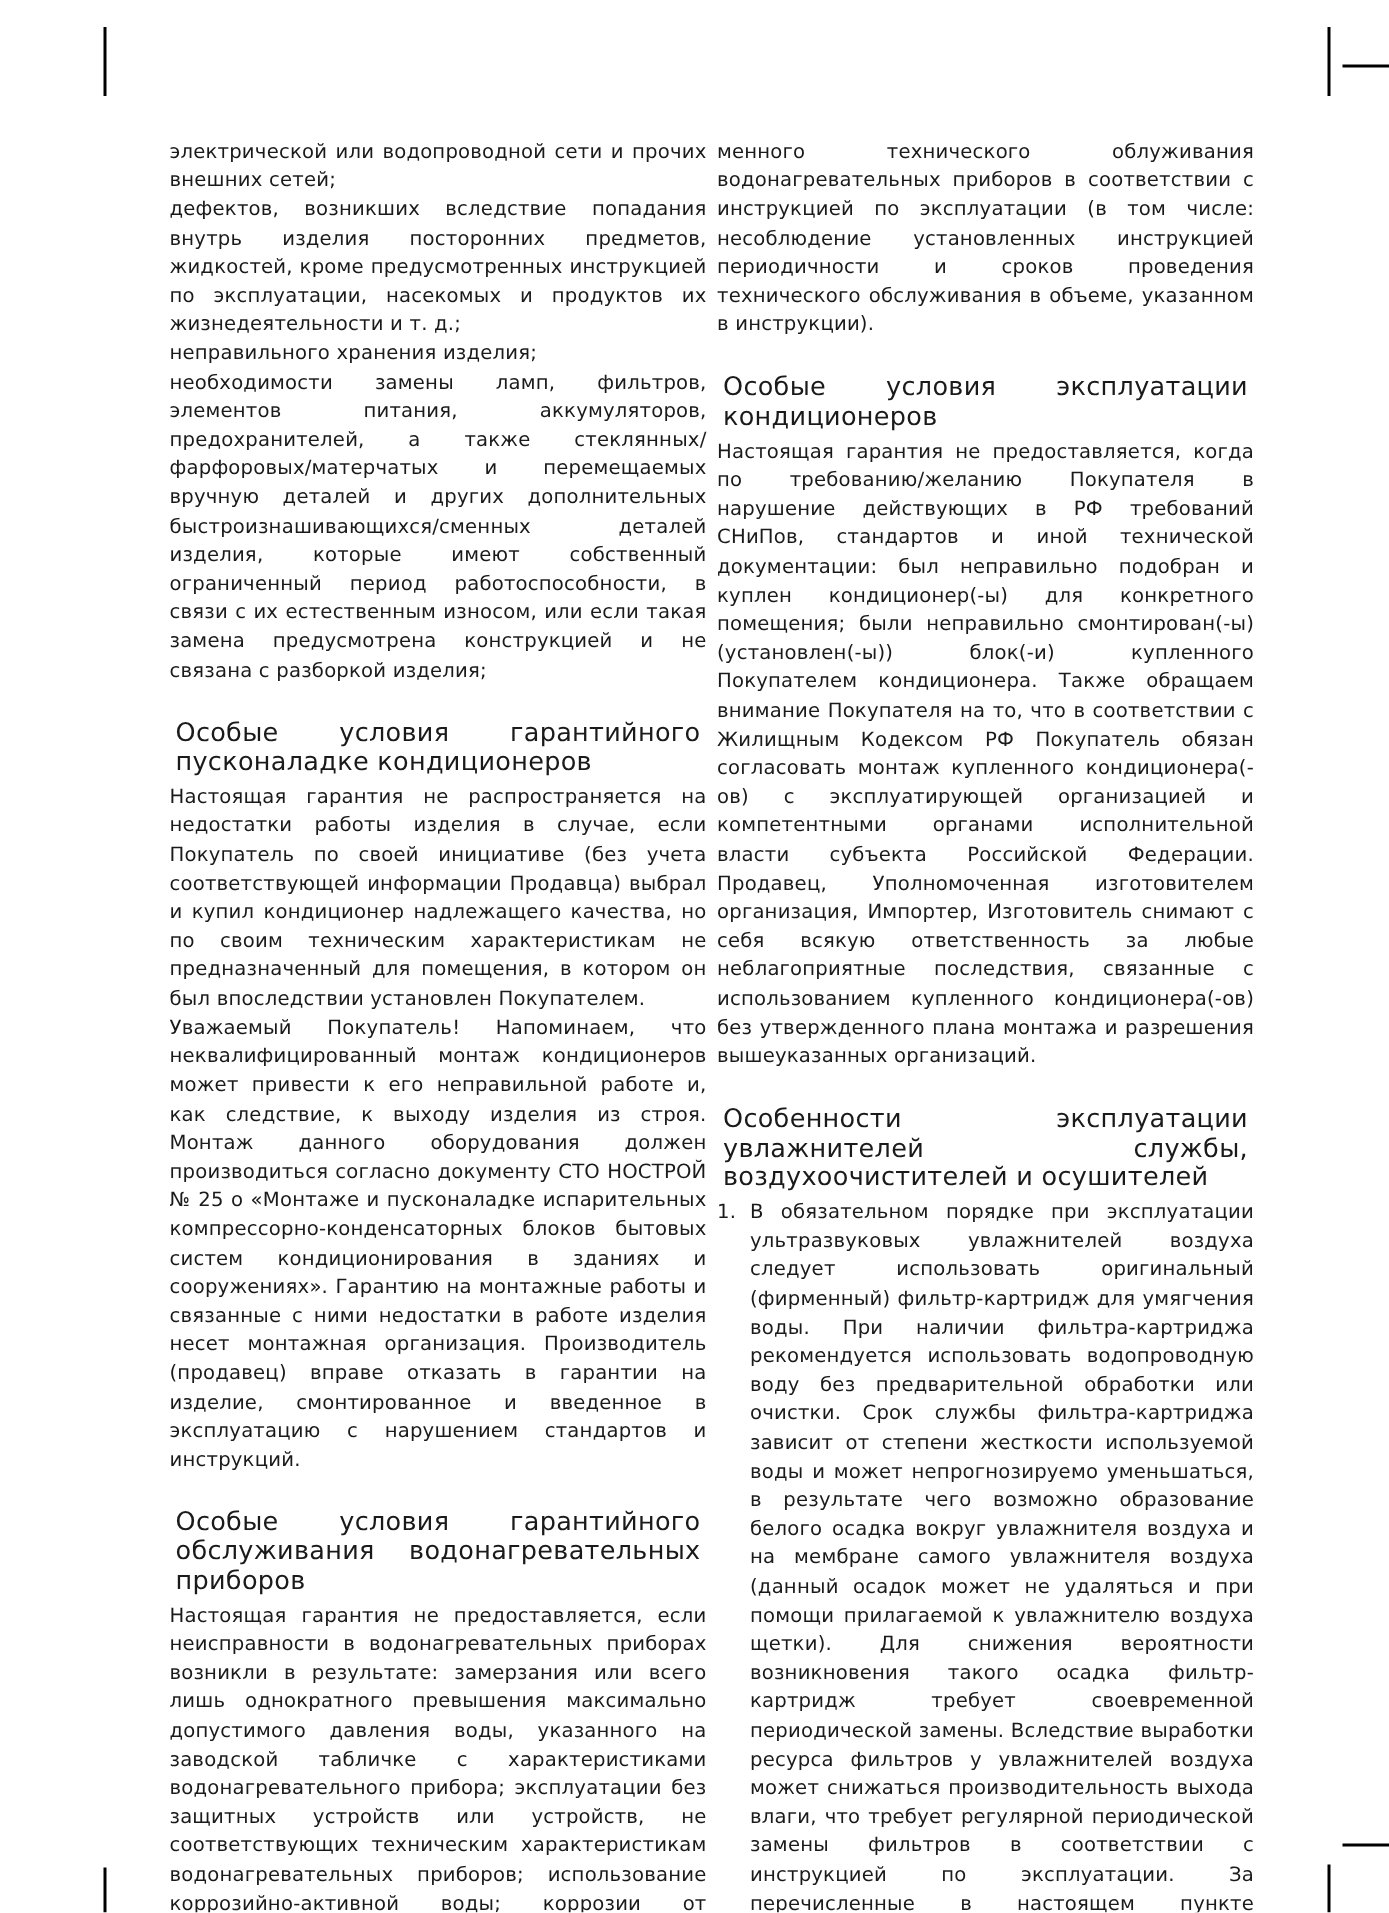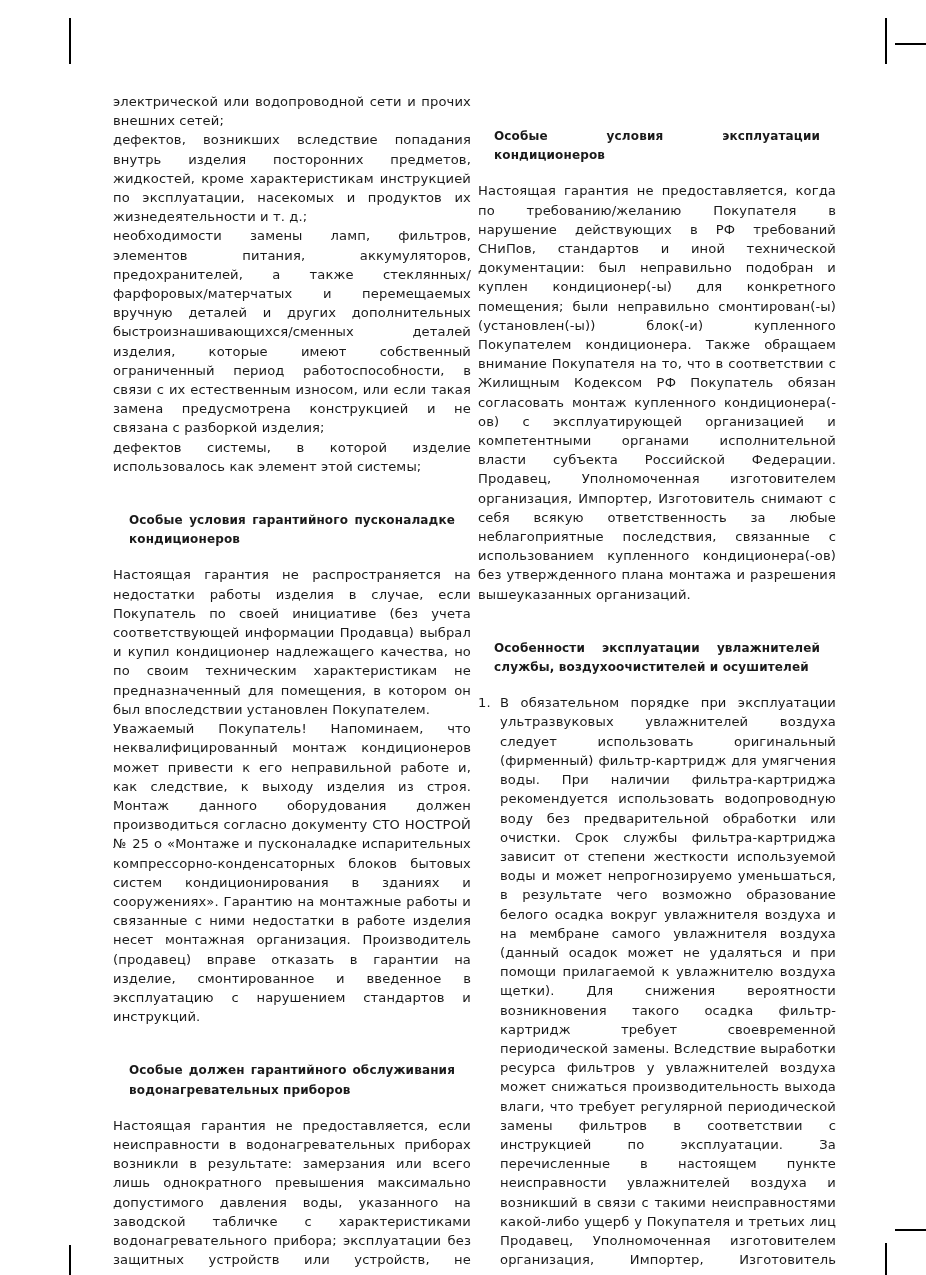--- a/index.html
+++ b/index.html
@@ -53,24 +53,24 @@
     font-size: 13.1px;
     line-height: 19.2px;
     text-align: justify;
     text-justify: inter-word;
     letter-spacing: 0.01em;
     hyphens: none;
   }
   p.body + p.body { margin-top: 0; }
 
   h2.heading {
-    margin: 16px;
-    font-size: 12px;
+    margin: 4px;
+    font-size: 17px;
     line-height: 19.2px;
-    font-weight: bold;
+    font-weight: normal;
     text-align: justify;
     text-justify: inter-word;
     letter-spacing: 0.012em;
   }
   .gap-before-heading { height: 19px; }
 
   
   ol.numlist {
     margin: 0;
     padding: 0;
@@ -103,37 +103,38 @@
   <div class="crop h crop-tr-h"></div>
   <div class="crop v crop-bl-v"></div>
   <div class="crop v crop-br-v"></div>
   <div class="crop h crop-br-h"></div>
 
   <div class="columns">
 
     <div class="col col-left">
 
       <p class="body">электрической или водопроводной сети и прочих внешних сетей;</p>
-      <p class="body">дефектов, возникших вследствие попадания внутрь изделия посторонних предметов, жидкостей, кроме характеристикам инструкцией по эксплуатации, насекомых и продуктов их жизнедеятельности и т. д.;</p>
+      <p class="body">дефектов, возникших вследствие попадания внутрь изделия посторонних предметов, жидкостей, кроме предусмотренных инструкцией по эксплуатации, насекомых и продуктов их жизнедеятельности и т. д.;</p>
+      <p class="body">неправильного хранения изделия;</p>
       <p class="body">необходимости замены ламп, фильтров, элементов питания, аккумуляторов, предохранителей, а также стеклянных/фарфоровых/матерчатых и перемещаемых вручную деталей и других дополнительных быстроизнашивающихся/сменных деталей изделия, которые имеют собственный ограниченный период работоспособности, в связи с их естественным износом, или если такая замена предусмотрена конструкцией и не связана с разборкой изделия;</p>
-      <p class="body">дефектов системы, в которой изделие использовалось как элемент этой системы;</p>
 
       <div class="gap-before-heading"></div>
       <h2 class="heading">Особые условия гарантийного пусконаладке кондиционеров</h2>
       <p class="body">Настоящая гарантия не распространяется на недостатки работы изделия в случае, если Покупатель по своей инициативе (без учета соответствующей информации Продавца) выбрал и купил кондиционер надлежащего качества, но по своим техническим характеристикам не предназначенный для помещения, в котором он был впоследствии установлен Покупателем.</p>
       <p class="body">Уважаемый Покупатель! Напоминаем, что неквалифицированный монтаж кондиционеров может привести к его неправильной работе и, как следствие, к выходу изделия из строя. Монтаж данного оборудования должен производиться согласно документу СТО НОСТРОЙ № 25 о «Монтаже и пусконаладке испарительных компрессорно-конденсаторных блоков бытовых систем кондиционирования в зданиях и сооружениях». Гарантию на монтажные работы и связанные с ними недостатки в работе изделия несет монтажная организация. Производитель (продавец) вправе отказать в гарантии на изделие, смонтированное и введенное в эксплуатацию с нарушением стандартов и инструкций.</p>
 
       <div class="gap-before-heading"></div>
-      <h2 class="heading">Особые должен гарантийного обслуживания водонагревательных приборов</h2>
+      <h2 class="heading">Особые условия гарантийного обслуживания водонагревательных приборов</h2>
       <p class="body">Настоящая гарантия не предоставляется, если неисправности в водонагревательных приборах возникли в результате: замерзания или всего лишь однократного превышения максимально допустимого давления воды, указанного на заводской табличке  с характеристиками водонагревательного прибора; эксплуатации без защитных устройств или устройств, не соответствующих техническим характеристикам водонагревательных приборов; использование коррозийно-активной воды; коррозии от электрохимической реакции, несвоевре-</p>
 
     </div>
 
     <div class="col col-right">
 
+      <p class="body">менного технического облуживания водонагревательных приборов в соответствии с инструкцией по эксплуатации (в том числе: несоблюдение установленных инструкцией периодичности и сроков проведения технического обслуживания в объеме, указанном в инструкции).</p>
 
       <div class="gap-before-heading"></div>
       <h2 class="heading">Особые условия эксплуатации кондиционеров</h2>
       <p class="body">Настоящая гарантия не предоставляется, когда по требованию/желанию Покупателя в нарушение действующих в РФ требований СНиПов, стандартов и иной технической документации: был неправильно подобран и куплен кондиционер(-ы) для конкретного помещения; были неправильно смонтирован(-ы) (установлен(-ы)) блок(-и) купленного Покупателем кондиционера. Также обращаем внимание Покупателя на то, что в соответствии с Жилищным Кодексом РФ Покупатель обязан согласовать монтаж купленного кондиционера(-ов) с эксплуатирующей организацией и компетентными органами исполнительной власти субъекта Российской Федерации. Продавец, Уполномоченная изготовителем организация, Импортер, Изготовитель снимают с себя всякую ответственность за любые неблагоприятные последствия, связанные с использованием купленного кондиционера(-ов) без утвержденного плана монтажа и разрешения вышеуказанных организаций.</p>
 
       <div class="gap-before-heading"></div>
       <h2 class="heading">Особенности эксплуатации увлажнителей службы, воздухоочистителей и осушителей</h2>
 
       <ol class="numlist">
         <li>

